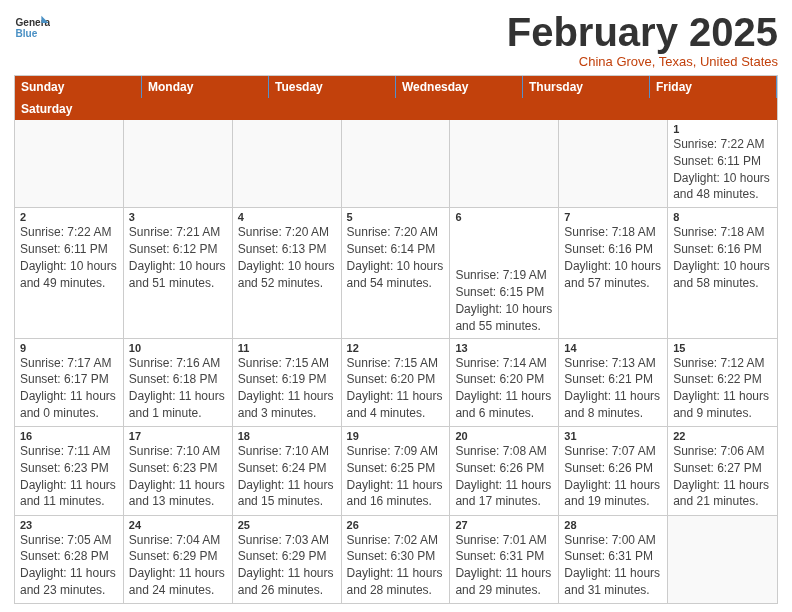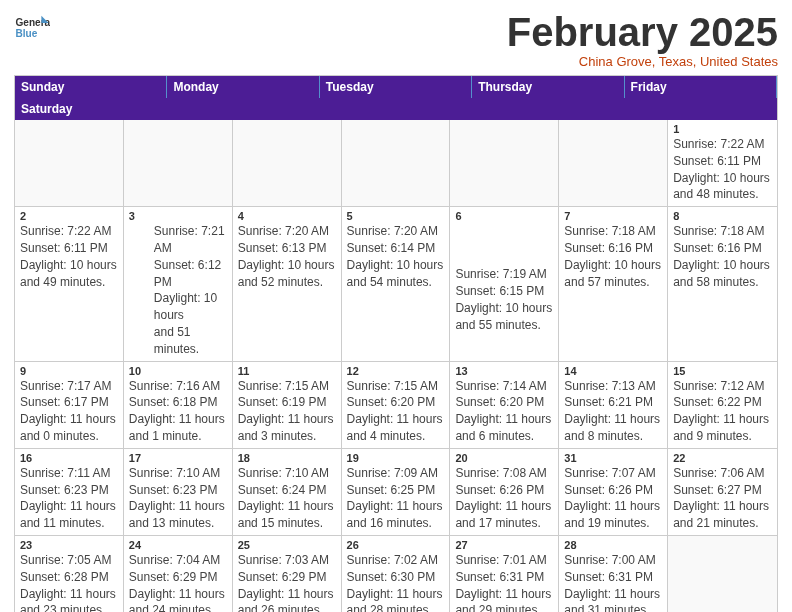--- a/index.html
+++ b/index.html
@@ -47,22 +47,22 @@
       color: #c2410c;
     }
     .calendar {
       flex: 1;
       display: flex;
       flex-direction: column;
       border: 1px solid #ccc;
     }
     .cal-header {
       display: grid;
-      grid-template-columns: repeat(5, 1fr);
-      background: #4c1d95;
+      grid-template-columns: repeat(6, 1fr);
+      background: #c2410c;
     }
     .cal-header-cell {
       color: #fff;
       font-size: 12px;
       font-weight: bold;
       padding: 4px 6px;
       border-right: 1px solid #5590cc;
     }
     .cal-header-cell:last-child { border-right: none; }
     .cal-body {
@@ -116,20 +116,21 @@
       <div class="month-title">February 2025</div>
       <div class="location">China Grove, Texas, United States</div>
     </div>
   </div>
 
   <div class="calendar">
     <div class="cal-header">
     <div class="cal-header-cell">Sunday</div>
         <div class="cal-header-cell">Monday</div>
         <div class="cal-header-cell">Tuesday</div>
+        <div class="cal-header-cell">Wednesday</div>
         <div class="cal-header-cell">Thursday</div>
         <div class="cal-header-cell">Friday</div>
         <div class="cal-header-cell">Saturday</div>
       </div>
     <div class="cal-body">
     <div class="cal-row">
           <div class="cal-cell empty"></div>
           <div class="cal-cell empty"></div>
           <div class="cal-cell empty"></div>
           <div class="cal-cell empty"></div>
@@ -146,21 +147,21 @@
         <div class="cal-row">
           <div class="cal-cell">
             <span class="day-num">2</span>
             <div class="cell-detail" style="white-space: pre-line;">Sunrise: 7:22 AM
 Sunset: 6:11 PM
 Daylight: 10 hours
 and 49 minutes.</div>
           </div>
           <div class="cal-cell">
             <span class="day-num">3</span>
-            <div class="cell-detail" style="white-space: pre-line; margin-left: 25px;">Sunrise: 7:21 AM
+            <div class="cell-detail" style="white-space: pre-line;">Sunrise: 7:21 AM
 Sunset: 6:12 PM
 Daylight: 10 hours
 and 51 minutes.</div>
           </div>
           <div class="cal-cell">
             <span class="day-num">4</span>
             <div class="cell-detail" style="white-space: pre-line;">Sunrise: 7:20 AM
 Sunset: 6:13 PM
 Daylight: 10 hours
 and 52 minutes.</div>

